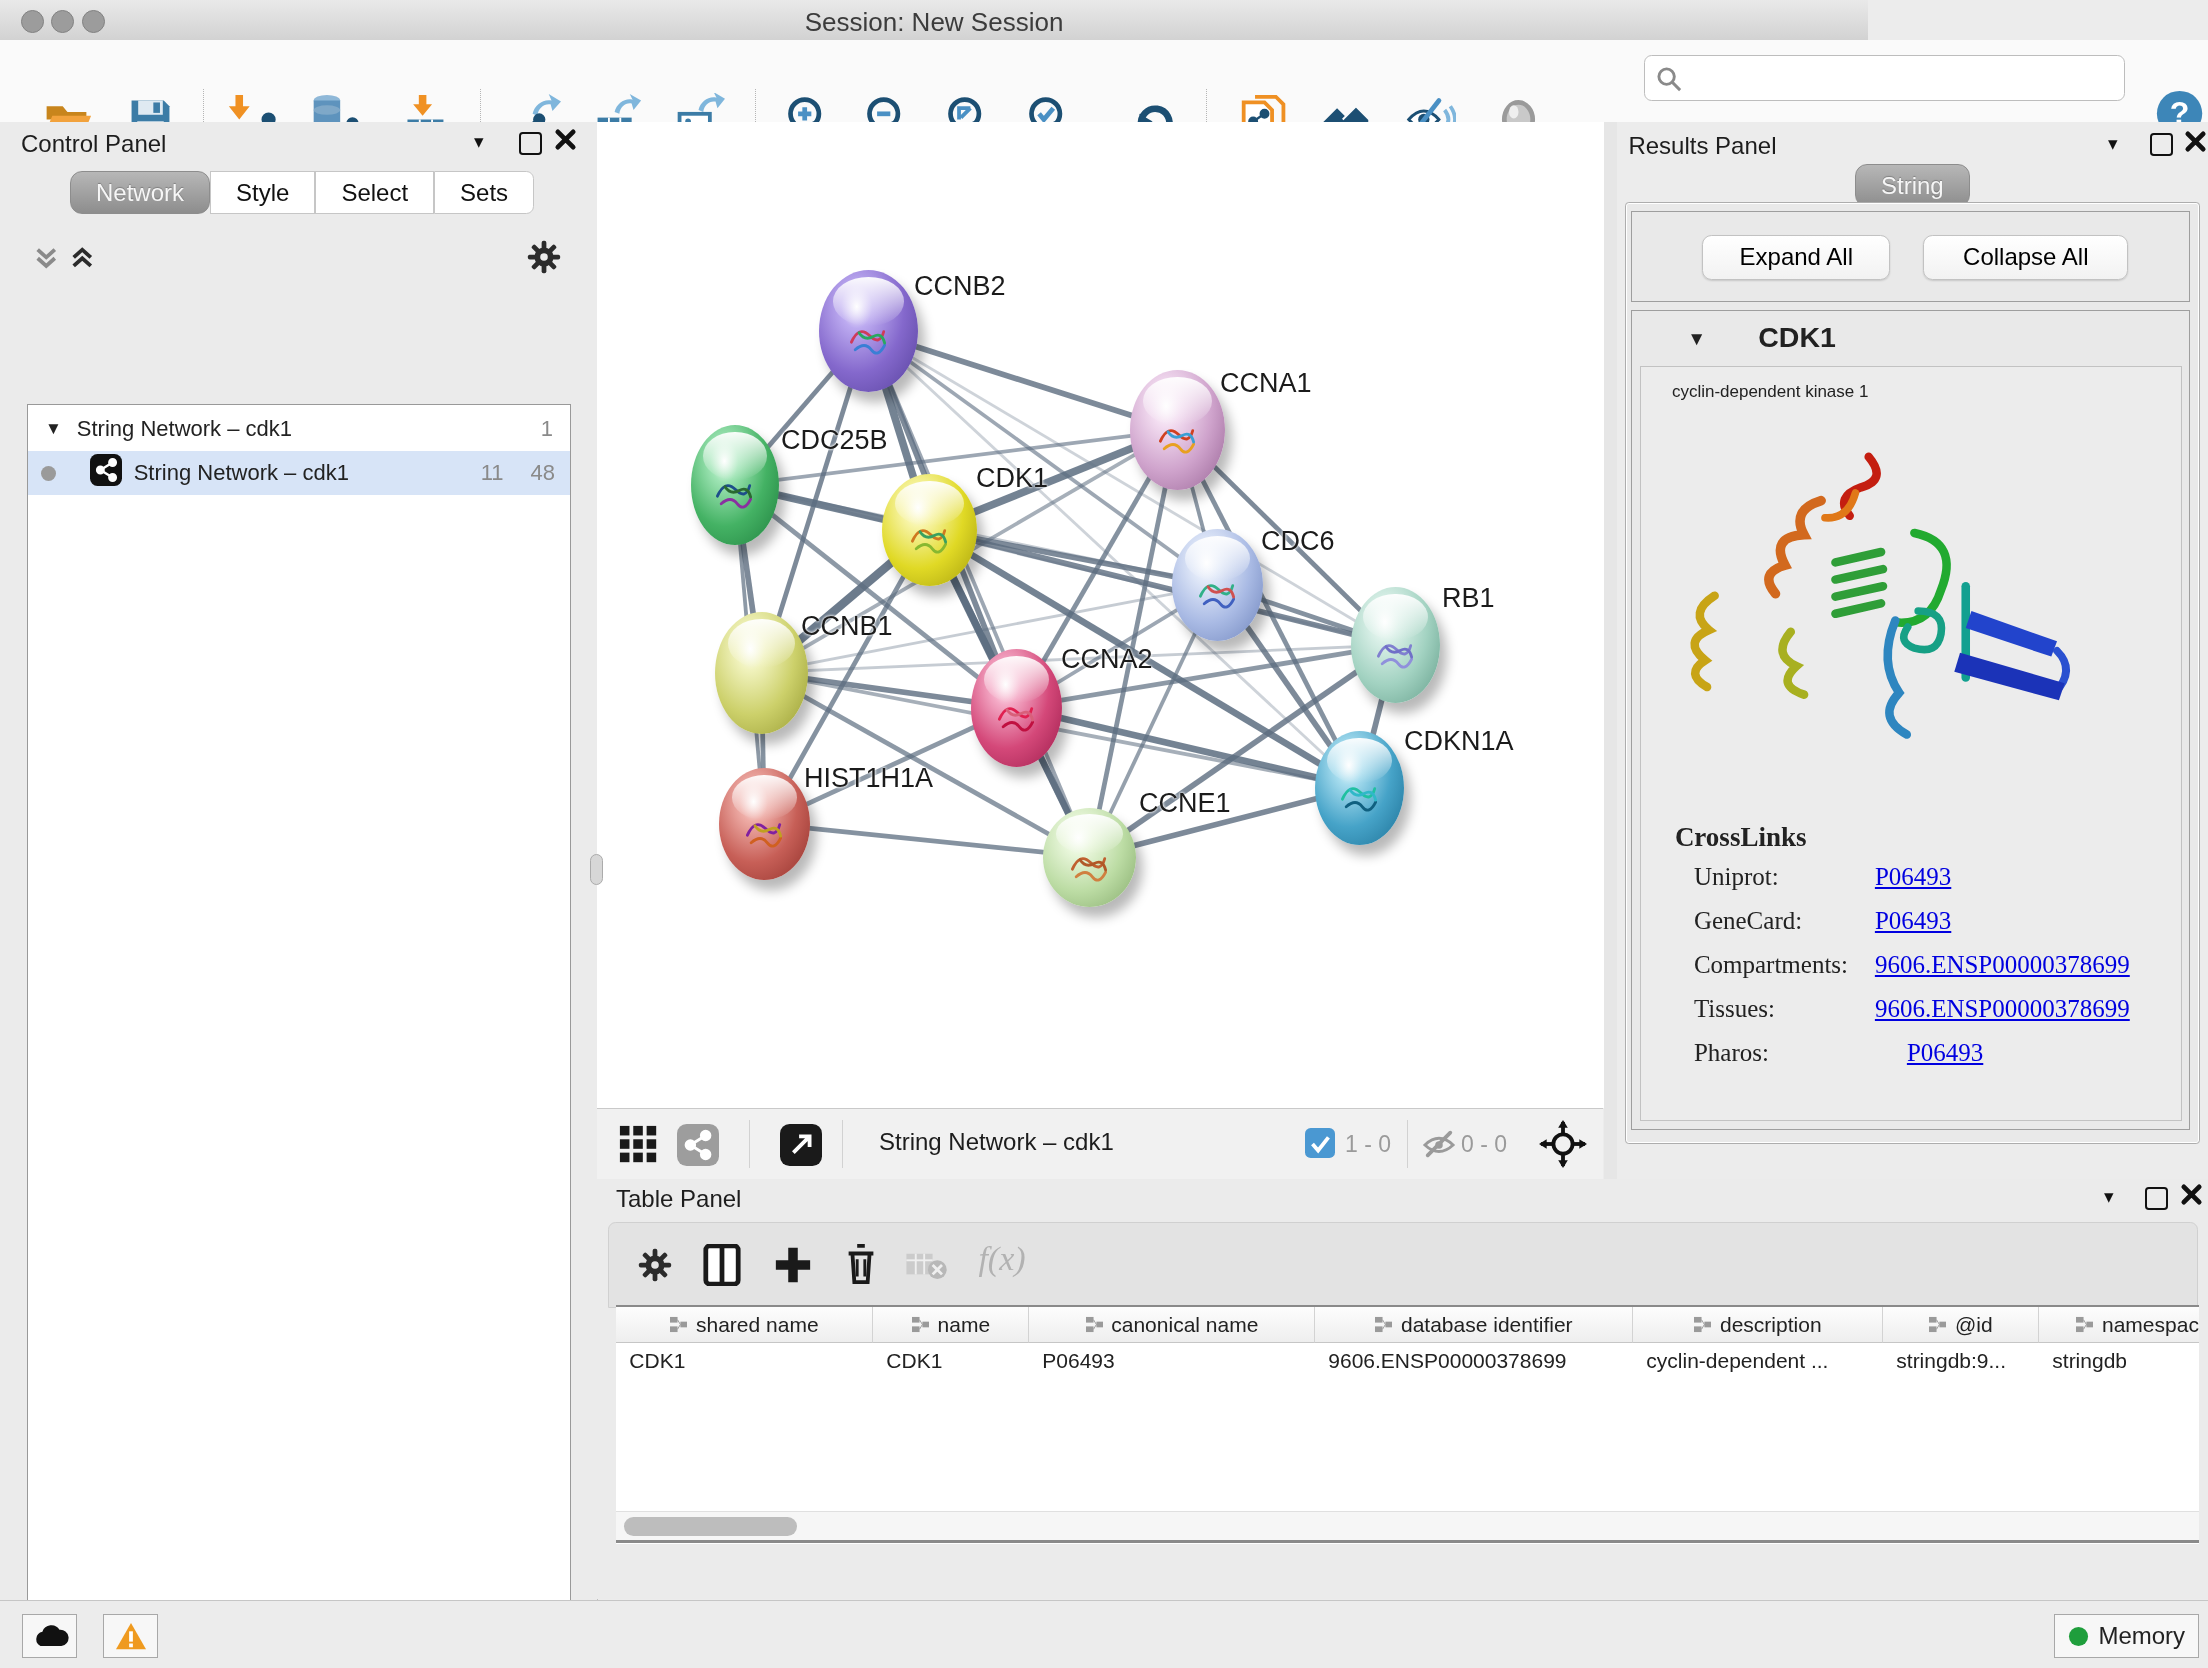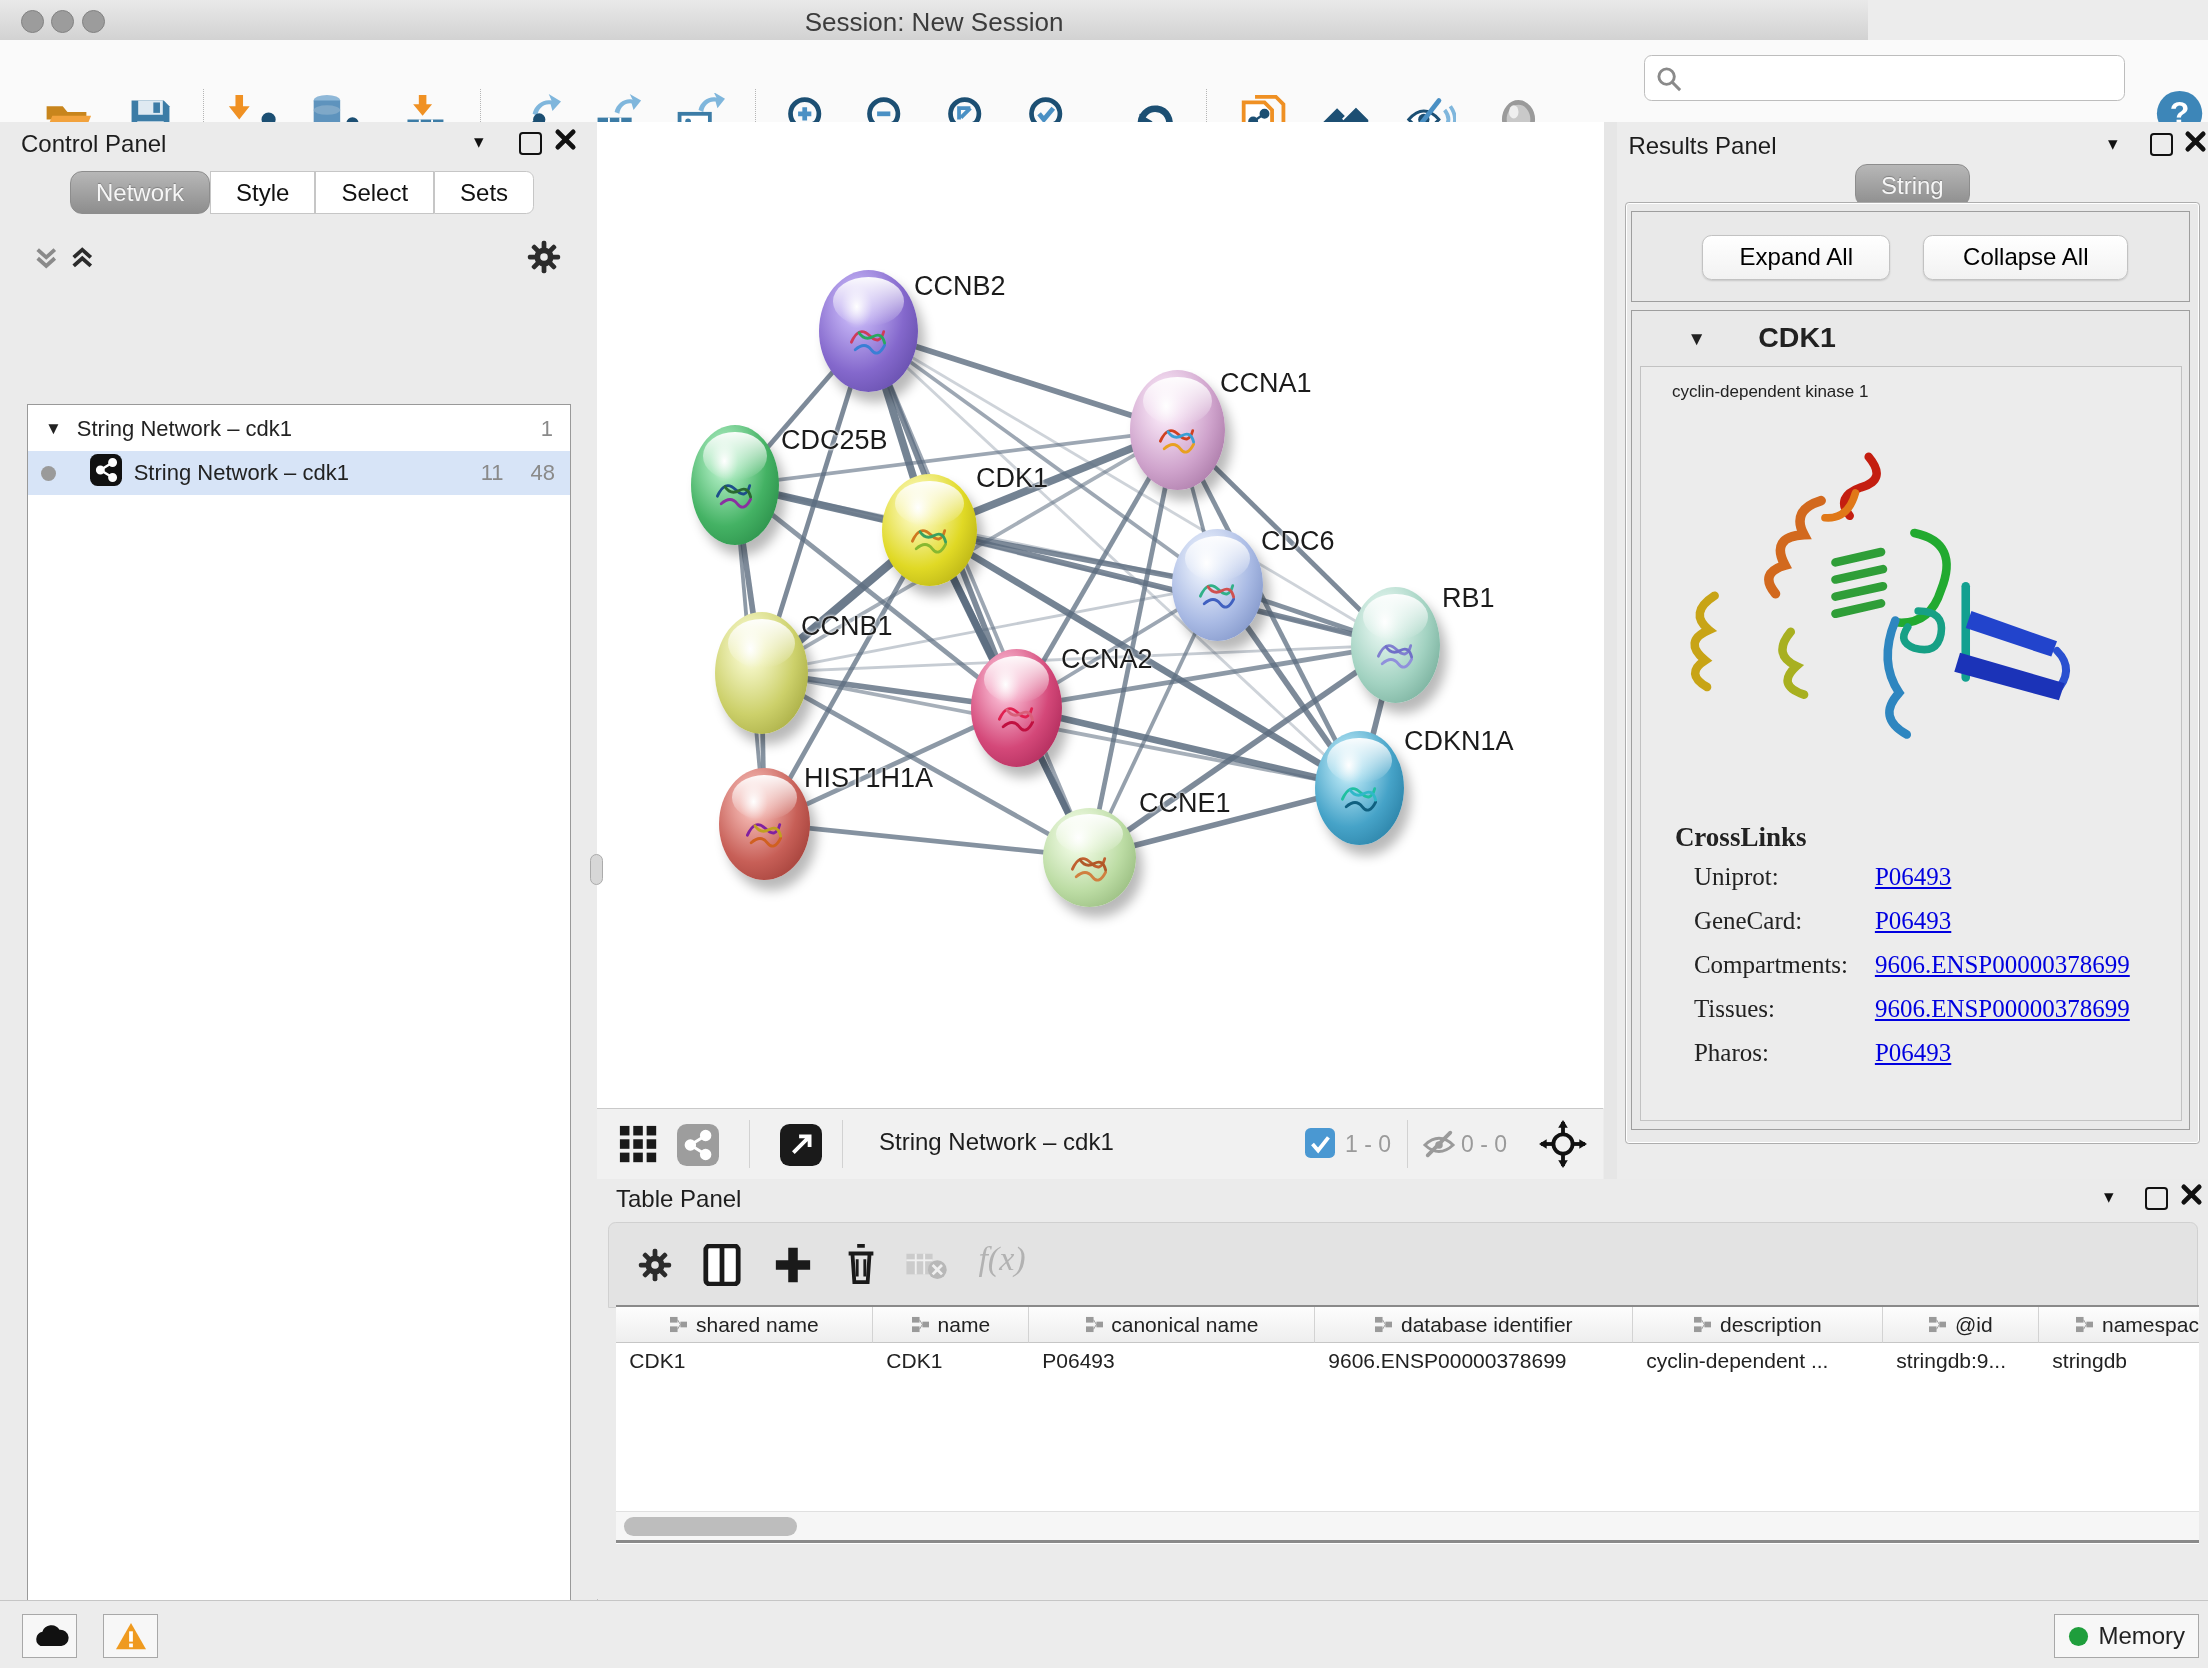--- a/index.html
+++ b/index.html
@@ -587,21 +587,21 @@
                 <a class="xlink" href="#">P06493</a>
               </div>
               <div style="display: flex; margin-bottom: 16px;">
                 <span style="width: 181px;">Compartments:</span>
                 <a class="xlink" href="#">9606.ENSP00000378699</a>
               </div>
               <div style="display: flex; margin-bottom: 16px;">
                 <span style="width: 181px;">Tissues:</span>
                 <a class="xlink" href="#">9606.ENSP00000378699</a>
               </div>
-              <div style="display: flex; ">
+              <div style="display: flex;  gap: 32px;">
                 <span style="width: 181px;">Pharos:</span>
                 <a class="xlink" href="#">P06493</a>
               </div>
             </div>
         </div>
       </div>
     </div>
   </div>
 
   <div id="table-panel" class="abs">

